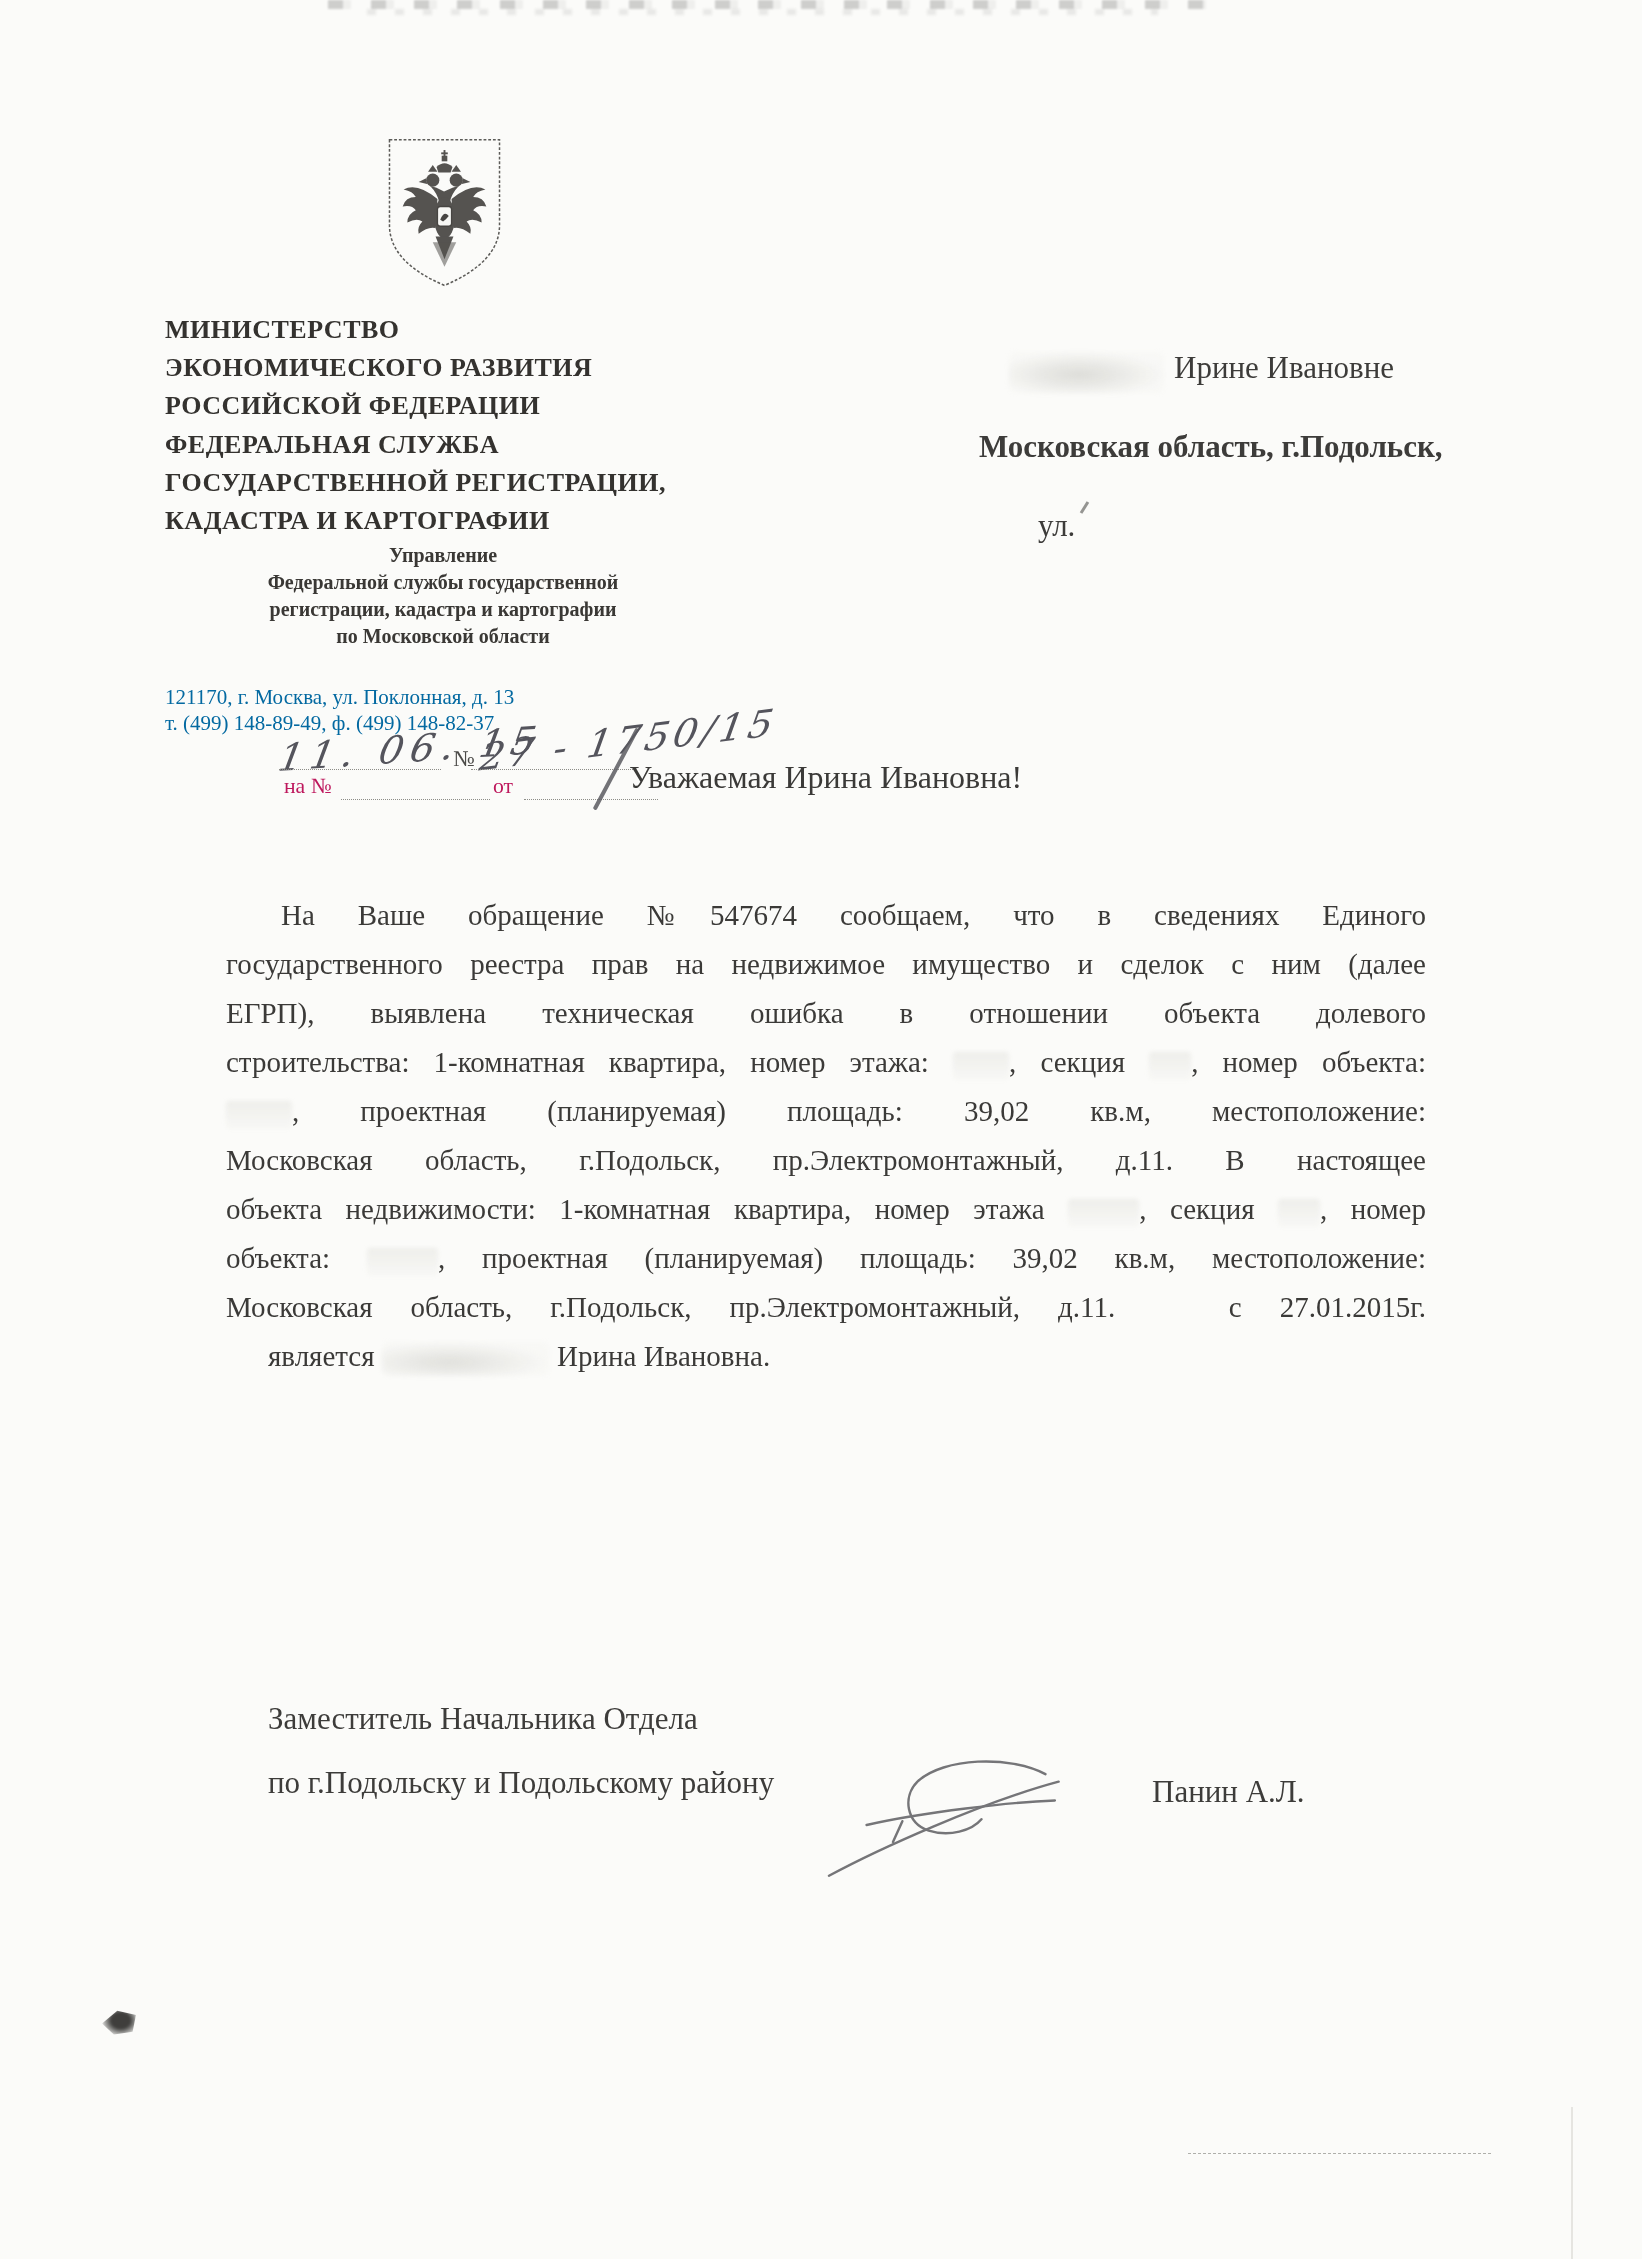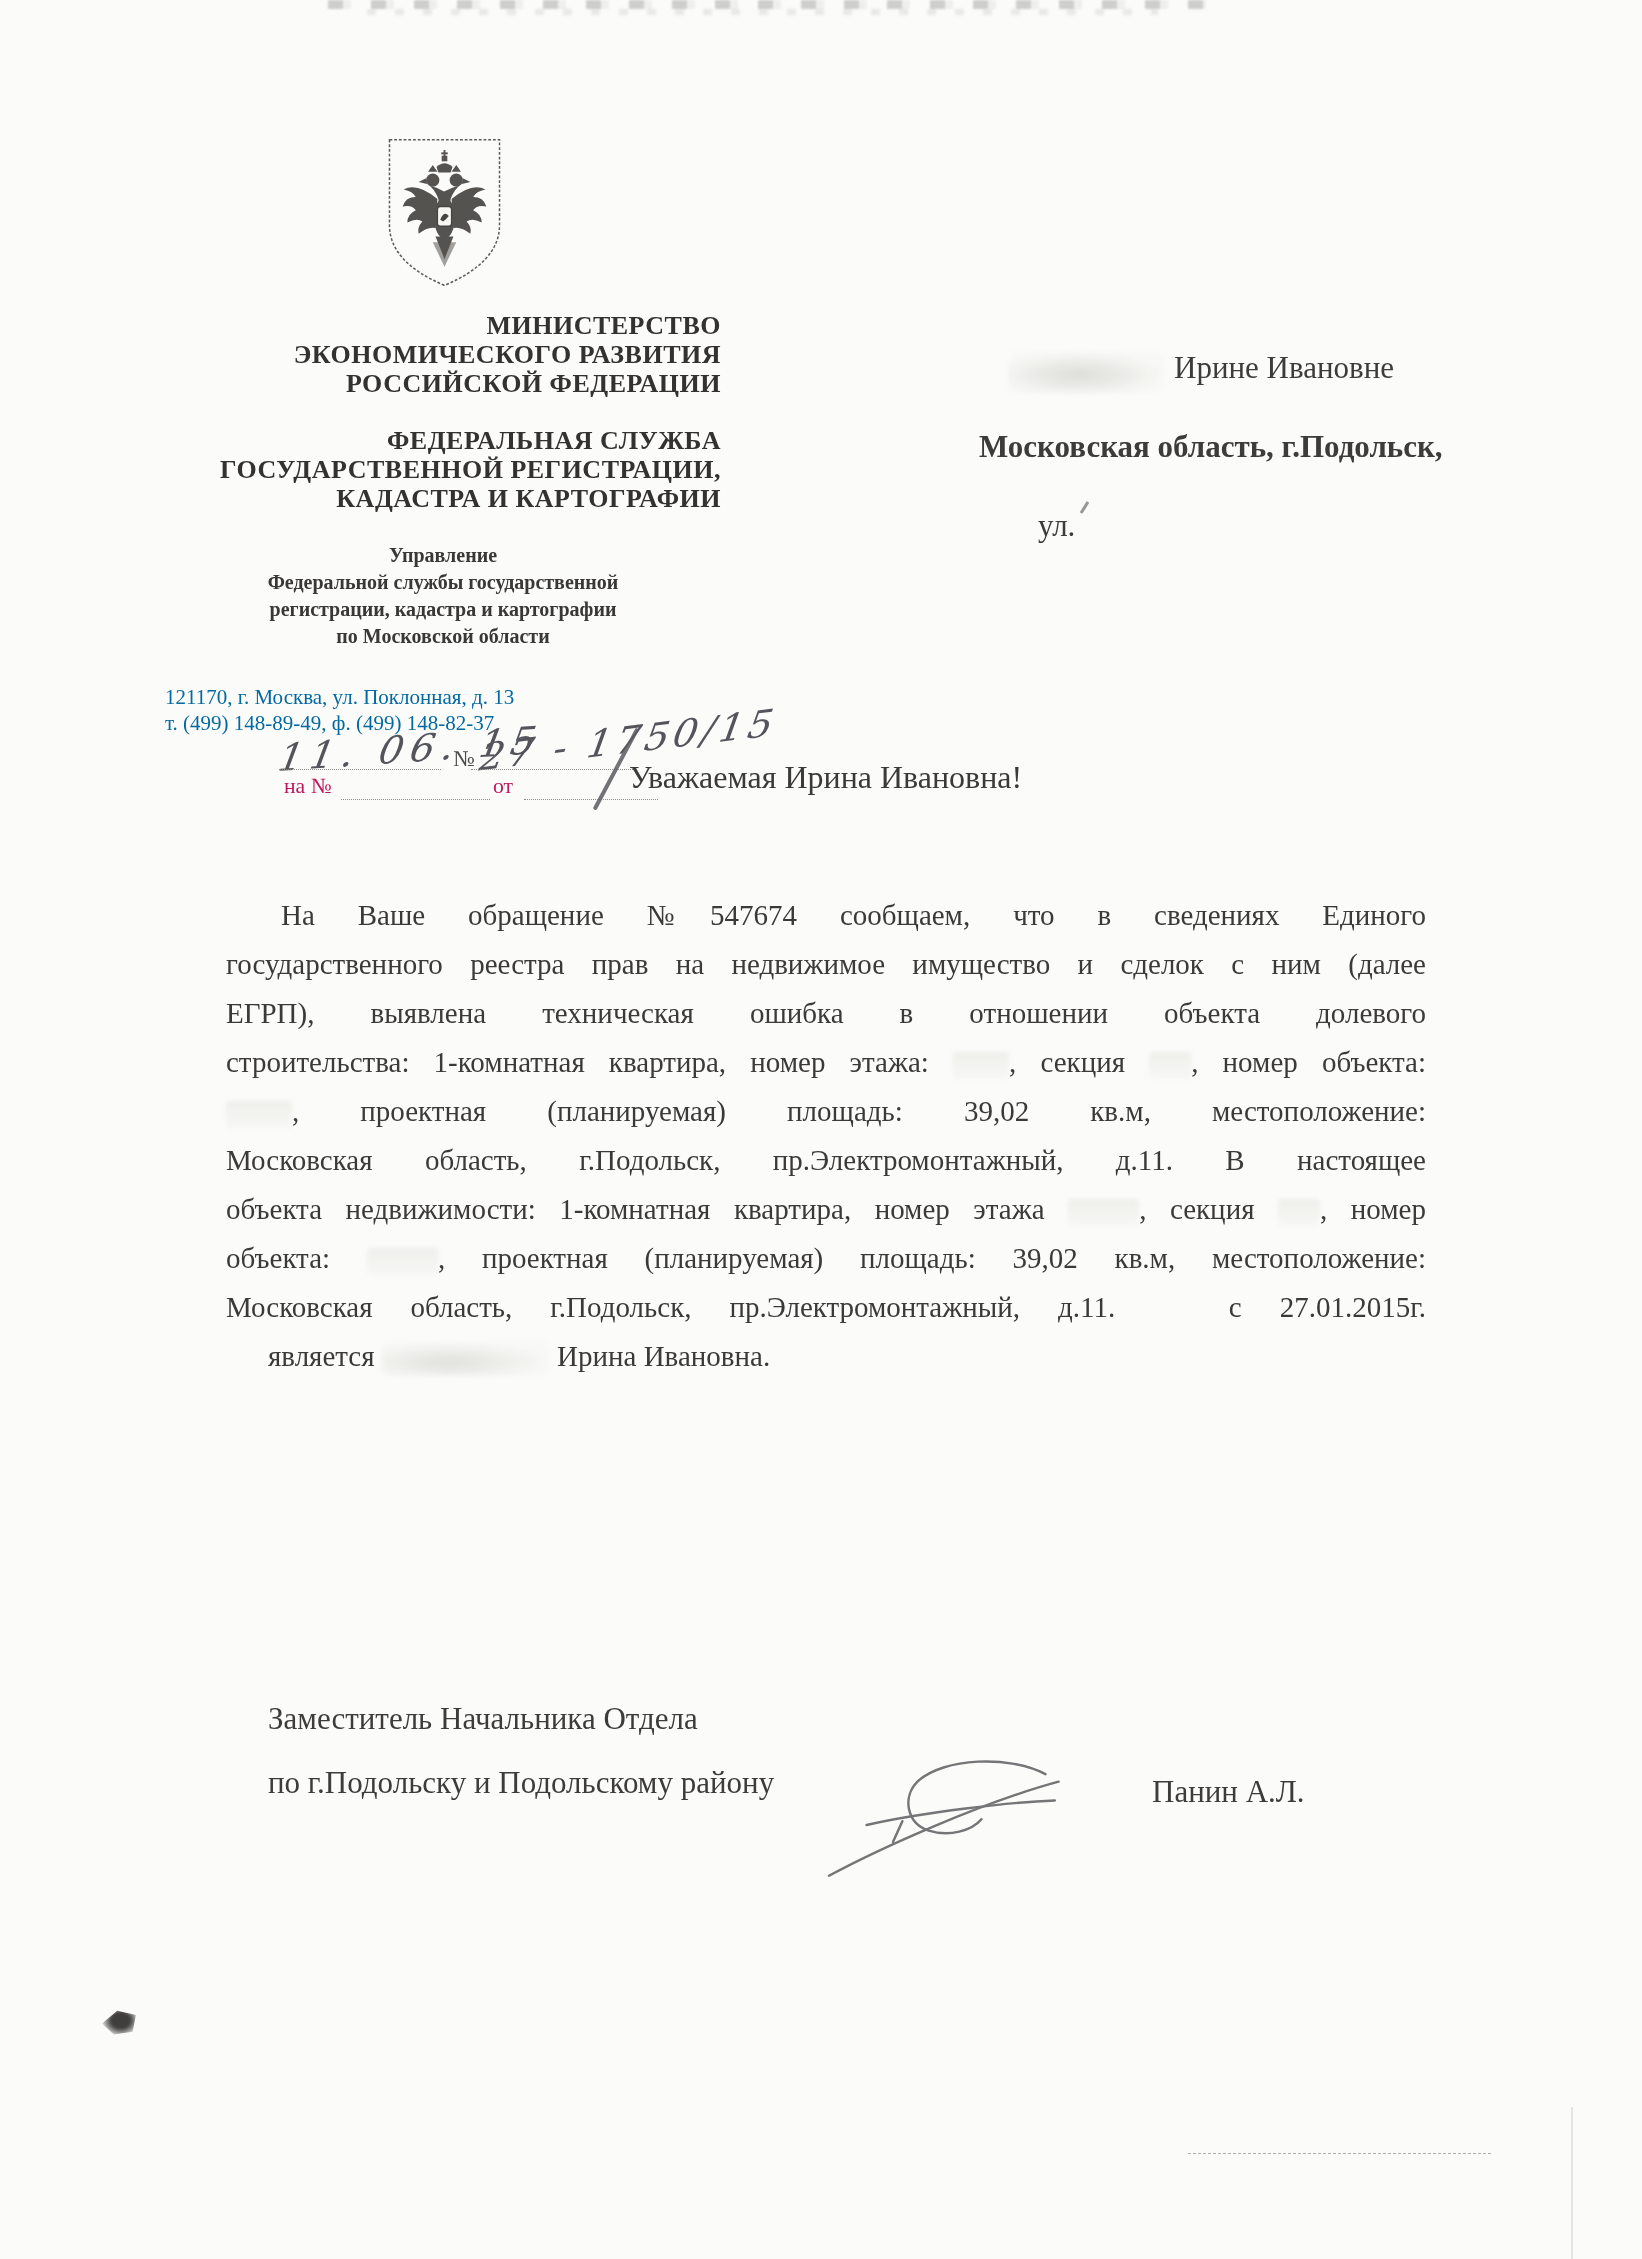--- a/index.html
+++ b/index.html
@@ -7,22 +7,22 @@
     position:relative;
     width:1642px;height:2260px;
     background:#fbfbf9;
     overflow:hidden;
     font-family:"Liberation Serif","DejaVu Serif",serif;
     color:#3b3a38;
   }
   .abs{position:absolute;}
   .prelines{white-space:pre-line;}
   
-  .org{left:165px;top:311px;width:556px;text-align:right;font-weight:bold;
-       font-size:26px;line-height:29px;color:#34322f;letter-spacing:0.5px;}
+  .org{left:165px;top:311px;width:556px;text-align:left;font-weight:bold;
+       font-size:26px;line-height:38px;color:#34322f;letter-spacing:0.5px;}
   .org2{top:426px;}
   .dept{left:165px;top:542px;width:556px;text-align:center;font-weight:bold;
         font-size:20px;line-height:27px;color:#3a3835;}
   .addr{left:165px;top:684px;width:556px;text-align:left;
         font-size:21px;line-height:26px;color:#0369a1;}
   
   .hand{font-family:"DejaVu Serif",serif;font-style:italic;color:#54545c;}
   .hw-date{left:281px;top:727px;font-size:38px;transform:skewX(-14deg) rotate(-4deg);letter-spacing:6.6px;}
   .no-sign{left:453px;top:746px;font-size:22.6px;color:#4c4b49;}
   .hw-num{left:484px;top:718px;font-size:38px;transform:skewX(-16deg) rotate(-7deg);letter-spacing:3.8px;}

